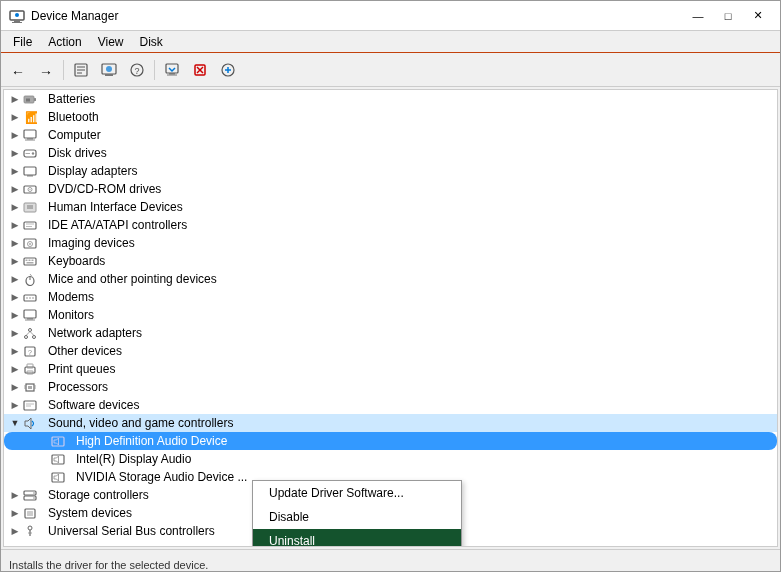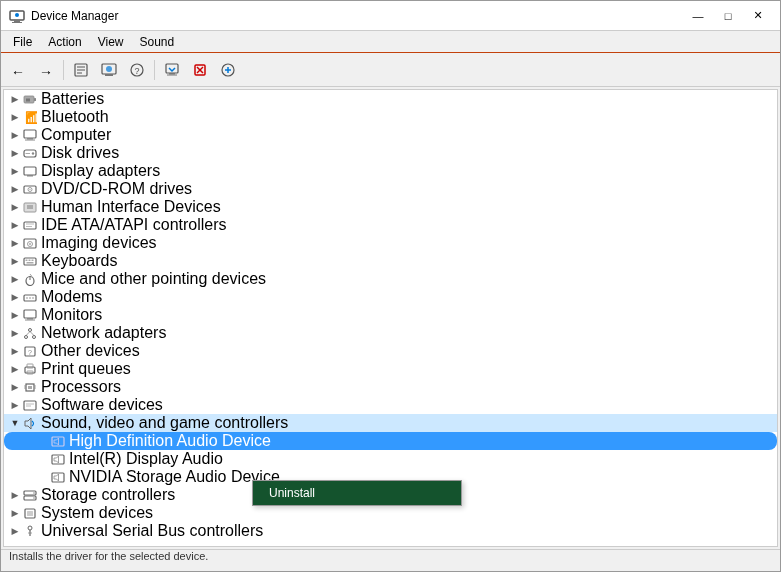--- a/index.html
+++ b/index.html
@@ -130,21 +130,22 @@
     .item-icon {
       width: 16px;
       height: 16px;
       margin-right: 3px;
       flex-shrink: 0;
       display: flex;
       align-items: center;
       justify-content: center;
     }
     .item-label {
-      font-size: 16px;
+      font-size: 12px;
+      margin-left: 7px;
     }
     .context-menu {
       position: absolute;
       background: #fff;
       border: 1px solid #999;
       box-shadow: 2px 2px 5px rgba(0,0,0,0.2);
       z-index: 100;
       width: 210px;
       left: 248px;
       top: 390px;
@@ -158,21 +159,21 @@
     }
     .context-menu-item.active {
       background: #14532d;
       color: #fff;
     }
     .status-bar {
       height: 22px;
       background: #f0f0f0;
       border-top: 1px solid #ccc;
       display: flex;
-      align-items: flex-start;
+      align-items: flex-end;
       padding: 0 8px;
       font-size: 11px;
       color: #333;
     }
   </style>
 </head>
 <body>
 
 <div class="window">
 
@@ -190,21 +191,21 @@
       <button class="win-btn">—</button>
       <button class="win-btn">□</button>
       <button class="win-btn close">✕</button>
     </div>
   </div>
 
   <div class="menu-bar">
     <span class="menu-item">File</span>
     <span class="menu-item">Action</span>
     <span class="menu-item">View</span>
-    <span class="menu-item">Sound</span>
+    <span class="menu-item">Disk</span>
   </div>
 
   <div class="toolbar">
     <button class="toolbar-btn">←</button>
     <button class="toolbar-btn">→</button>
     <div class="toolbar-separator"></div>
     <button class="toolbar-btn">
       <svg width="16" height="16" viewBox="0 0 16 16">
         <rect x="2" y="2" width="12" height="12" rx="1" fill="none" stroke="#555" stroke-width="1.2"></rect>
         <line x1="4" y1="5" x2="12" y2="5" stroke="#555" stroke-width="1"></line>
@@ -547,20 +548,22 @@
           <svg width="14" height="13" viewBox="0 0 14 13">
               <circle cx="7" cy="3" r="2" fill="none" stroke="#666" stroke-width="1"></circle>
               <line x1="7" y1="5" x2="7" y2="11" stroke="#666" stroke-width="1.2"></line>
               <line x1="5" y1="8" x2="9" y2="8" stroke="#888" stroke-width="0.8"></line>
             </svg>
         </span>
         <span class="item-label">Universal Serial Bus controllers</span>
       </div>
 
       <div class="context-menu">
+        <div class="context-menu-item">Update Driver Software...</div>
+        <div class="context-menu-item">Disable</div>
         <div class="context-menu-item active">Uninstall</div>
 
       </div>
 
     </div>
   </div>
 
   <div class="status-bar">
     <span>Installs the driver for the selected device.</span>
   </div>

